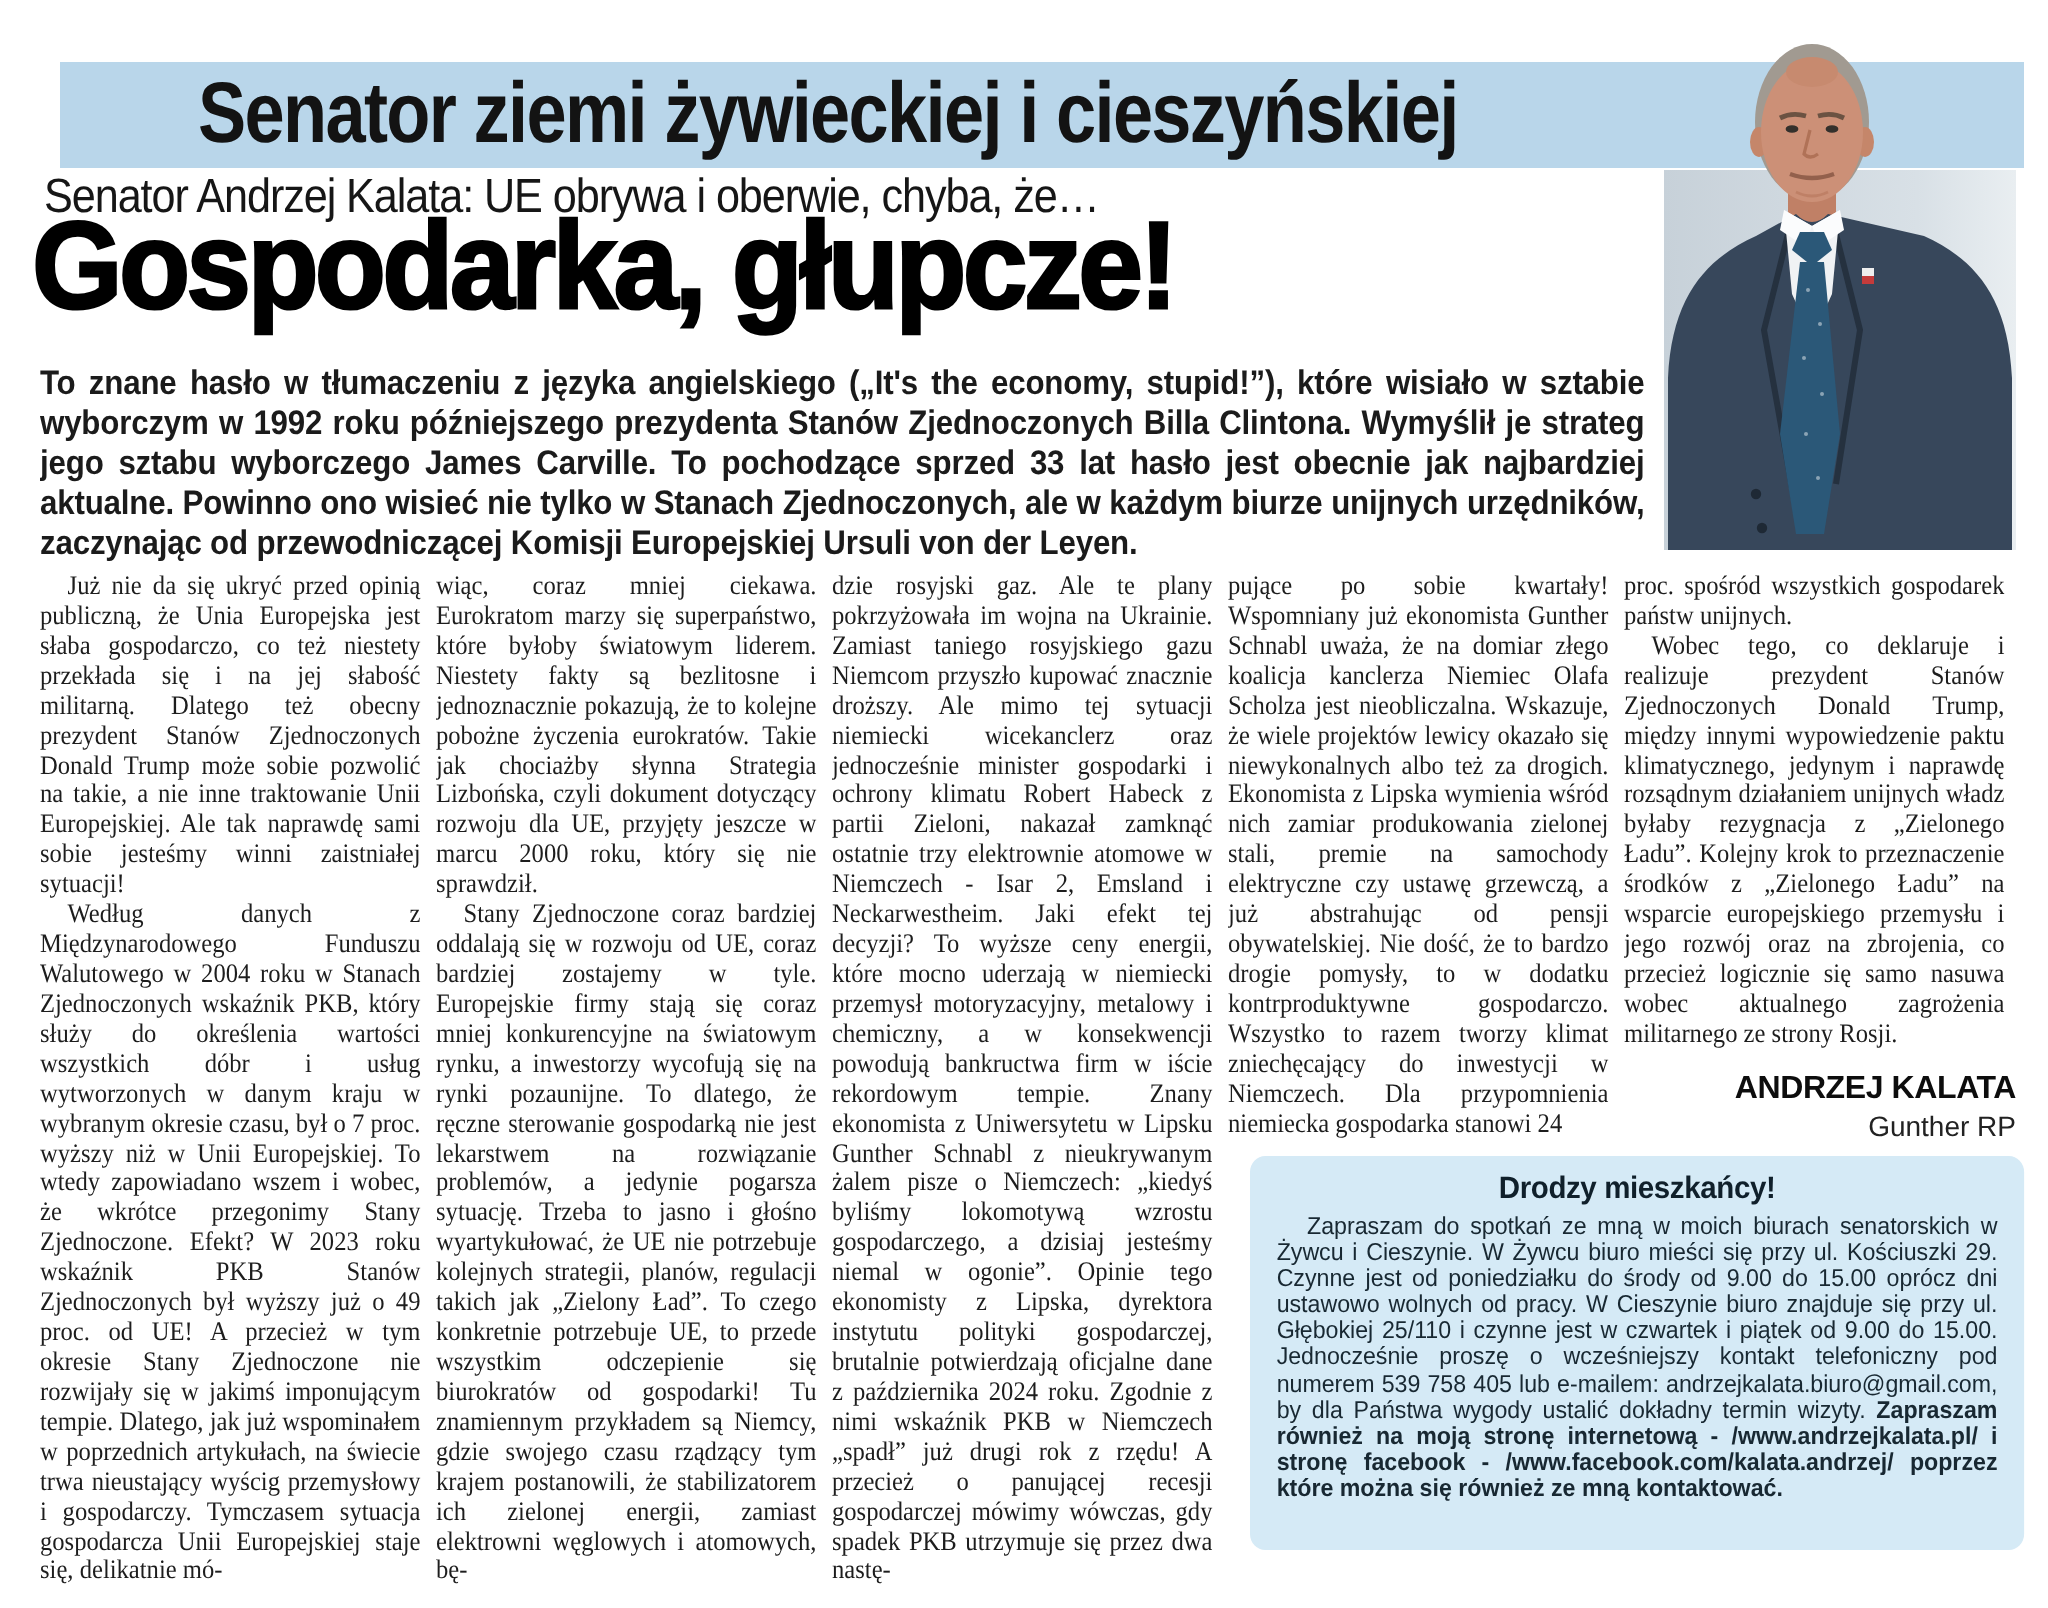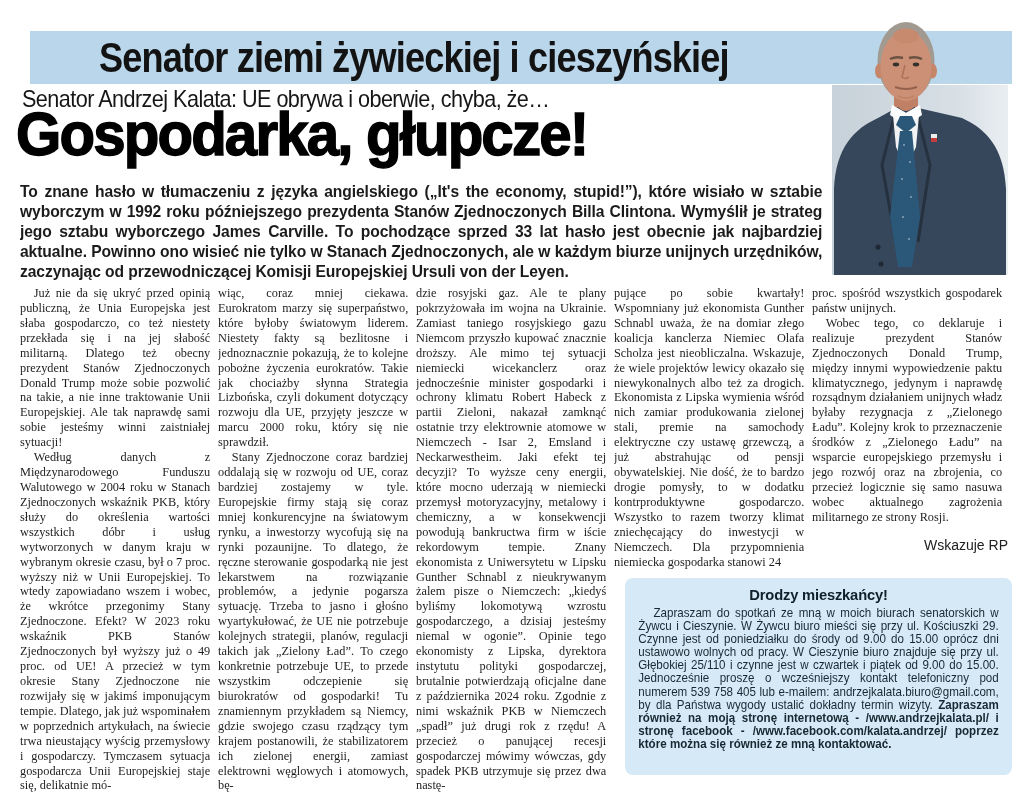--- a/index.html
+++ b/index.html
@@ -130,21 +130,22 @@
   </div>
   <div class="col col4">
     <p class="noindent">pujące po sobie kwartały! Wspomniany już ekonomista Gunther Schnabl uważa, że na domiar złego koalicja kanclerza Niemiec Olafa Scholza jest nieobliczalna. Wskazuje, że wiele projektów lewicy okazało się niewykonalnych albo też za drogich. Ekonomista z Lipska wymienia wśród nich zamiar produkowania zielonej stali, premie na samochody elektryczne czy ustawę grzewczą, a już abstrahując od pensji obywatelskiej. Nie dość, że to bardzo drogie pomysły, to w dodatku kontrproduktywne gospodarczo. Wszystko to razem tworzy klimat zniechęcający do inwestycji w Niemczech. Dla przypomnienia niemiecka gospodarka stanowi 24</p>
   </div>
   <div class="col col5">
     <p class="noindent">proc. spośród wszystkich gospodarek państw unijnych.</p>
     <p>Wobec tego, co deklaruje i realizuje prezydent Stanów Zjednoczonych Donald Trump, między innymi wypowiedzenie paktu klimatycznego, jedynym i naprawdę rozsądnym działaniem unijnych władz byłaby rezygnacja z „Zielonego Ładu”. Kolejny krok to przeznaczenie środków z „Zielonego Ładu” na wsparcie europejskiego przemysłu i jego rozwój oraz na zbrojenia, co przecież logicznie się samo nasuwa wobec aktualnego zagrożenia militarnego ze strony Rosji.</p>
   </div>
 
   <div class="byline">
-    <div class="byline-role">Wskazuje RP</div>
+    <div class="byline-name">ANDRZEJ KALATA</div>
+    <div class="byline-role">Gunther RP</div>
   </div>
 
   <aside class="info-box">
     <h2>Drodzy mieszkańcy!</h2>
     <p><span>Zapraszam do spotkań ze mną w moich biurach senatorskich w Żywcu i Cieszynie. W Żywcu biuro mieści się przy ul. Kościuszki 29. Czynne jest od poniedziałku do środy od 9.00 do 15.00 oprócz dni ustawowo wolnych od pracy. W Cieszynie biuro znajduje się przy ul. Głębokiej 25/110 i czynne jest w czwartek i piątek od 9.00 do 15.00. Jednocześnie proszę o wcześniejszy kontakt telefoniczny pod numerem 539 758 405 lub e-mailem: andrzejkalata.biuro@gmail.com, by dla Państwa wygody ustalić dokładny termin wizyty.</span> <strong>Zapraszam również na moją stronę internetową - /www.andrzejkalata.pl/ i stronę facebook - /www.facebook.com/kalata.andrzej/ poprzez które można się również ze mną kontaktować.</strong></p>
   </aside>
 
 </div>
 
 </body></html>

